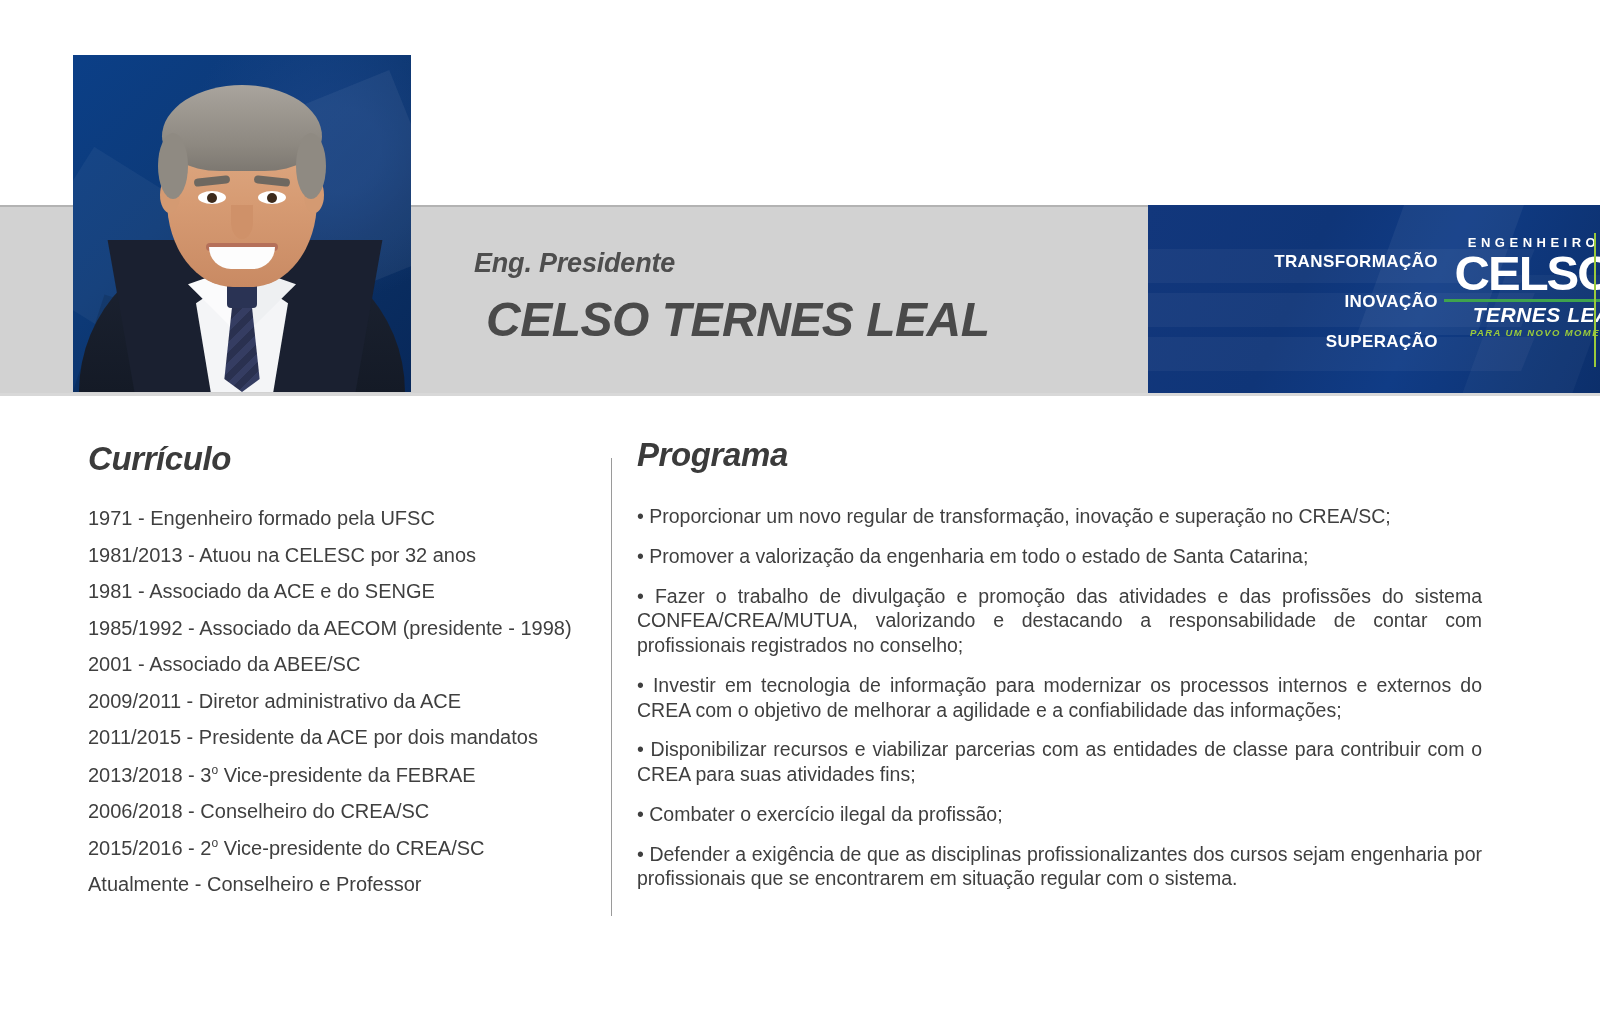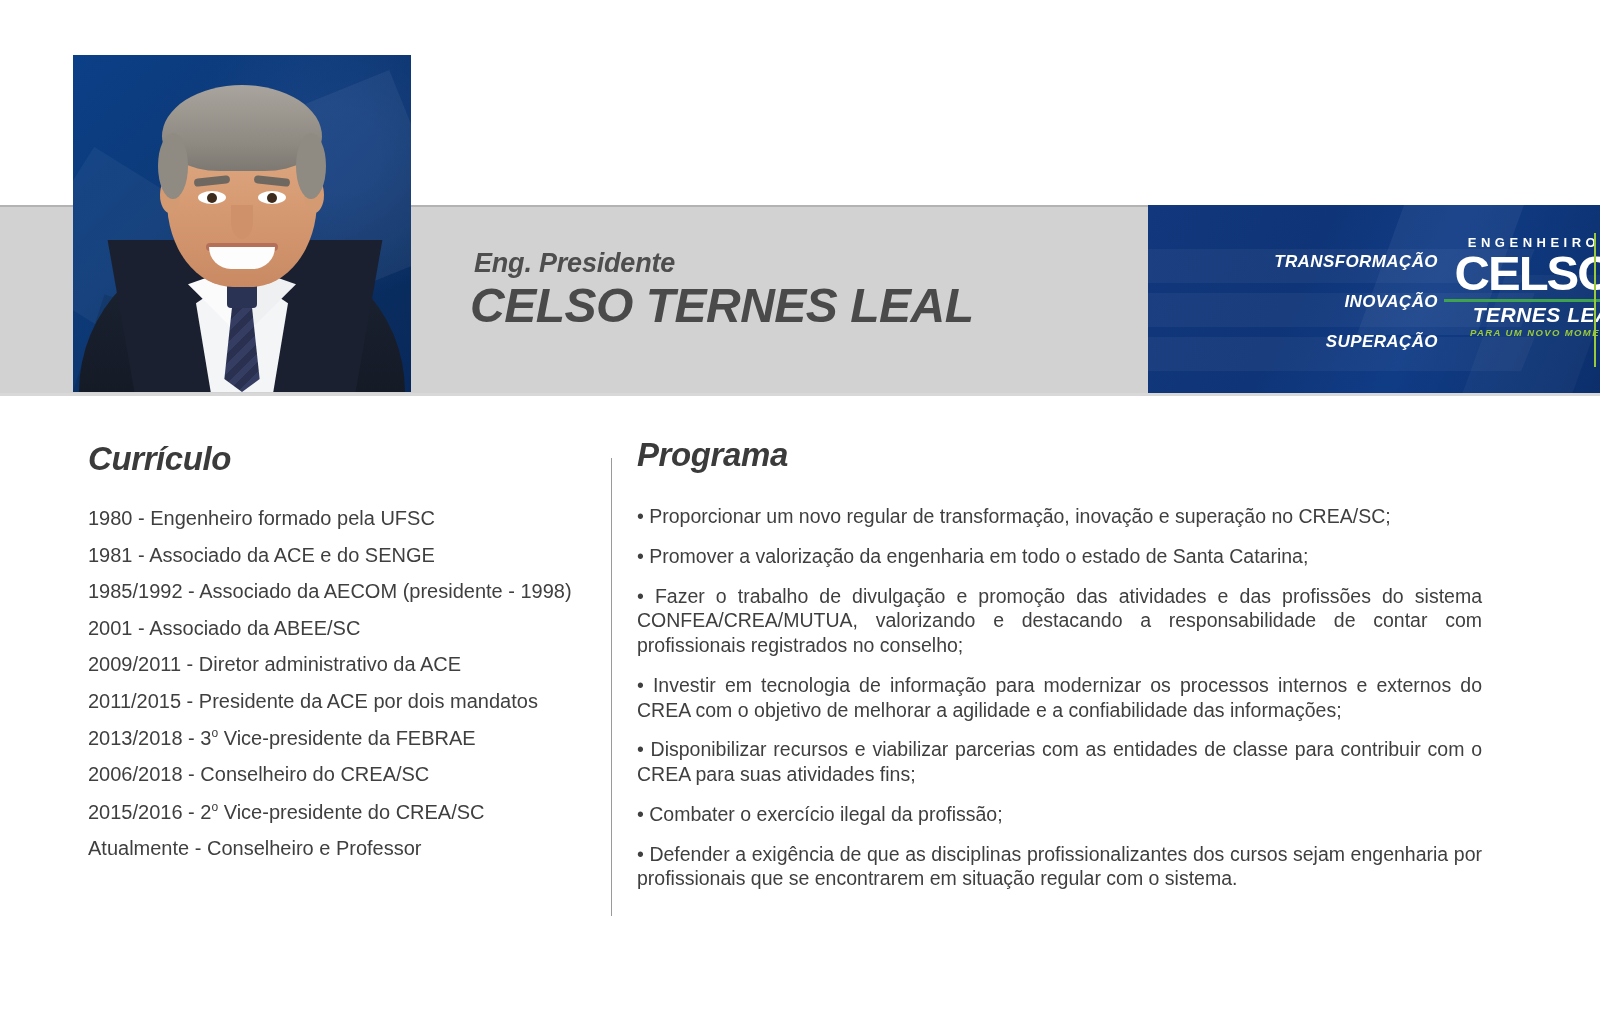--- a/index.html
+++ b/index.html
@@ -116,21 +116,21 @@
     background:#b5705a;border-radius:6px;}
 
   
   #title-block{position:absolute;left:470px;top:248px;}
   #subtitle{
     font-size:27px;font-weight:bold;font-style:italic;color:#4e4e4e;
     letter-spacing:-.2px;margin:0 0 2px 4px;
   }
   #name{
     font-size:48px;font-weight:bold;font-style:italic;color:#4a4a4a;
-    letter-spacing:-.5px;margin:0;line-height:1.05;
+    letter-spacing:-.5px;margin:16px;line-height:1.05;
   }
 
   
   #logo-banner{
     position:absolute;left:1148px;top:205px;width:452px;height:188px;
     background:
       linear-gradient(115deg,#12377c 0%,#0f3578 35%,#103c86 60%,#0c2f6b 100%);
     overflow:hidden;
   }
   .band-stripe{
@@ -143,21 +143,21 @@
   }
   .bp1{right:96px;top:-20px;width:120px;height:150px;transform:skewX(-20deg);}
   .bp2{right:10px;top:70px;width:110px;height:140px;transform:skewX(-20deg);
        background:rgba(255,255,255,.035);}
 
   #slogans{
     position:absolute;left:0;top:48px;width:290px;text-align:right;
   }
   #slogans div{
     color:#ffffff;font-size:17px;font-weight:bold;letter-spacing:.4px;
-    line-height:1;margin-bottom:23px;font-style:italic;
+    line-height:1;margin-bottom:23px;
   }
 
   #logo-lockup{position:absolute;left:296px;top:30px;width:180px;}
   #engenheiro{
     color:#ffffff;font-size:13px;font-weight:bold;letter-spacing:4.5px;
     text-align:center;margin-bottom:1px;
   }
   #celso{
     color:#ffffff;font-size:49px;font-weight:bold;line-height:.92;
     letter-spacing:-2px;text-align:center;
@@ -268,21 +268,22 @@
   </div>
 
   <div id="vote-divider"></div>
 
 </div>
 
 <div id="divider"></div>
 
 <div id="col-left">
   <h2 class="section-heading">Currículo</h2>
-  <div class="cv-item">1980 - Engenheiro formado pela UFSC</div>
+  <div class="cv-item">1971 - Engenheiro formado pela UFSC</div>
+  <div class="cv-item">1981/2013 - Atuou na CELESC por 32 anos</div>
   <div class="cv-item">1981 - Associado da ACE e do SENGE</div>
   <div class="cv-item">1985/1992 - Associado da AECOM (presidente - 1998)</div>
   <div class="cv-item">2001 - Associado da ABEE/SC</div>
   <div class="cv-item">2009/2011 - Diretor administrativo da ACE</div>
   <div class="cv-item">2011/2015 - Presidente da ACE por dois mandatos</div>
   <div class="cv-item">2013/2018 - 3<sup>o</sup> Vice-presidente da FEBRAE</div>
   <div class="cv-item">2006/2018 - Conselheiro do CREA/SC</div>
   <div class="cv-item">2015/2016 - 2<sup>o</sup> Vice-presidente do CREA/SC</div>
   <div class="cv-item">Atualmente - Conselheiro e Professor</div>
 </div>

